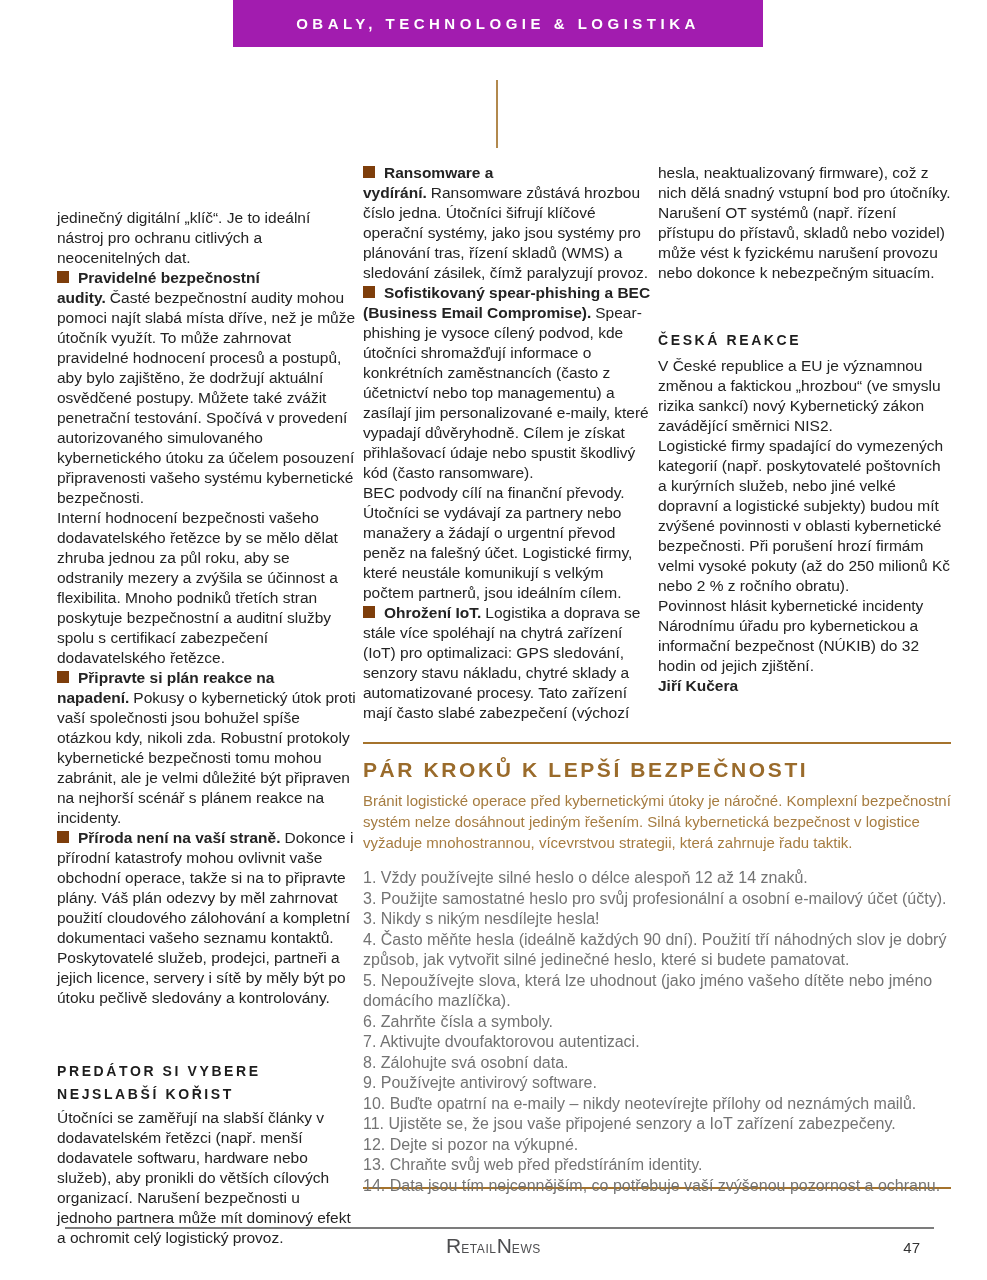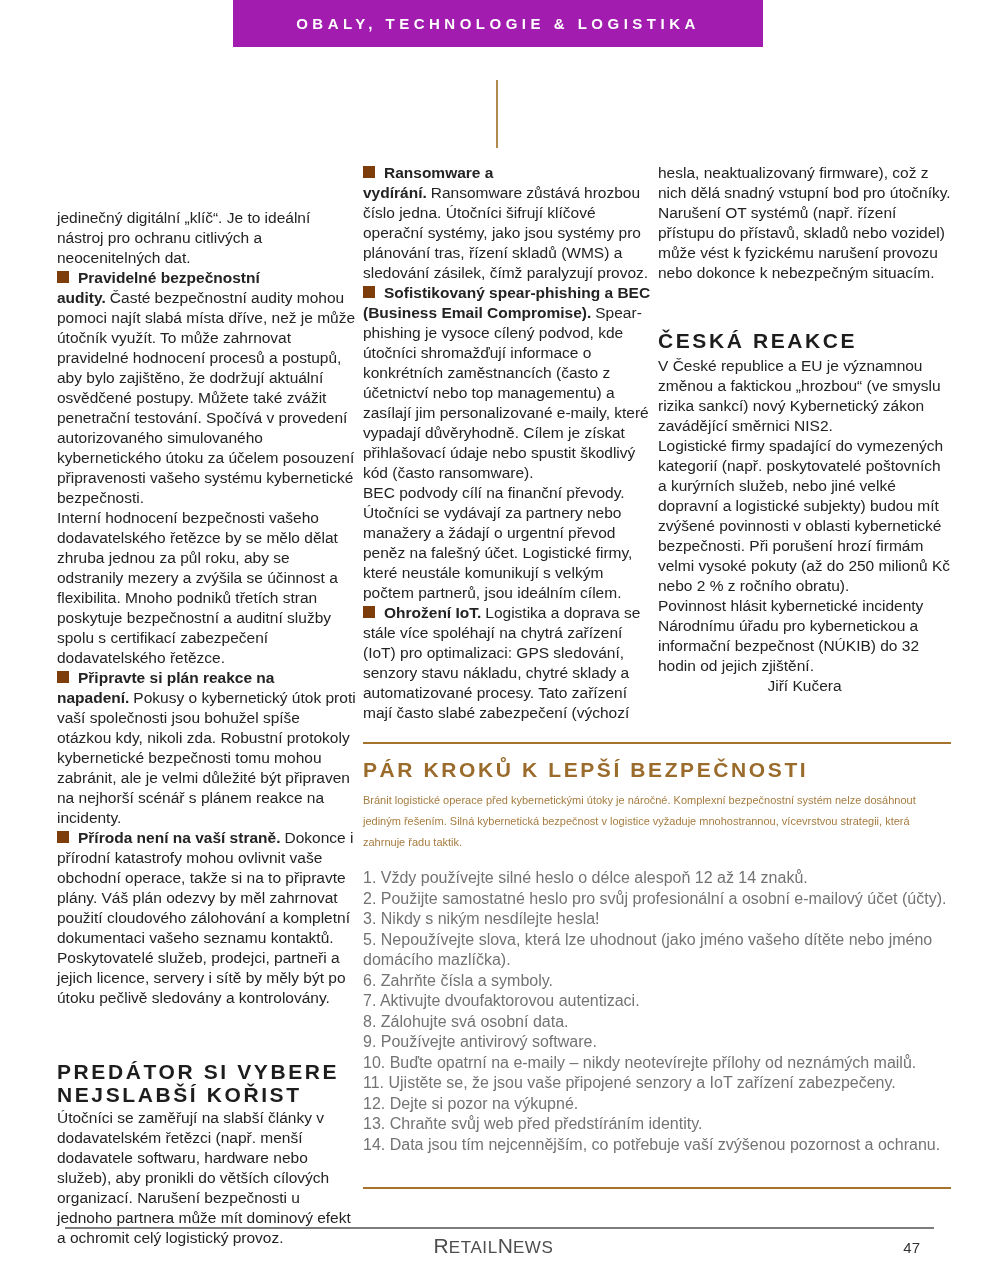--- a/index.html
+++ b/index.html
@@ -14,37 +14,37 @@
 
   .col { position:absolute; top:163px; font-size:15.5px; line-height:20px; color:#232323; }
   .col1 { left:57px;  width:299px;margin-top:45px; }
   .col2 { left:363px; width:289px; }
   .col3 { left:658px; width:293px; }
   p.body { margin:0; }
 
   .sq { display:inline-block; width:12px; height:12px; background:#7E3E0B; margin-right:9px; }
   .lead { font-weight:bold; margin-right:4px; }
 
-  h2.sec { font-size:21px; font-weight:bold; letter-spacing:2.6px; line-height:23px; color:#1d1d1d; }
+  h2.sec { font-size:14px; font-weight:bold; letter-spacing:2.6px; line-height:23px; color:#1d1d1d; }
   .col1 h2.sec { margin-top:52px; margin-bottom:2px; }
   .col3 h2.sec { margin-top:46px; margin-bottom:4px; }
-  .byline { text-align:center; font-weight:normal; margin-top:0; }
+  .byline { text-align:left; font-weight:bold; margin-top:0; }
 
   .tipbox { position:absolute; left:363px; top:742px; width:588px; height:447px;
     border-top:2px solid #A5732C; border-bottom:2px solid #A5732C; }
   .tip-title { color:#9A6B2B; font-weight:bold; font-size:21px; letter-spacing:2.6px;
     margin-top:14px; margin-bottom:8px; }
-  .tip-intro { color:#A67C40; font-size:11px; line-height:21px; }
+  .tip-intro { color:#A67C40; font-size:15px; line-height:21px; }
   .tip-list { margin-top:15px; color:#737373; font-size:16px; line-height:20.5px; }
 
   .footer-line { position:absolute; left:65px; top:1227px; width:869px; height:2px; background:#7c7c7c; }
   .logo { position:absolute; left:0; top:1234px; width:987px; text-align:center;
     color:#4D4D4F; font-weight:400; white-space:nowrap; }
   .lg-big { font-size:21px; }
-  .lg-sm  { font-size:17px; letter-spacing:0.6px;text-align:right; }
+  .lg-sm  { font-size:12px; letter-spacing:0.6px;text-align:right; }
   .pageno { position:absolute; right:67px; top:1239px; font-size:15px; color:#333333; }
 </style>
 </head>
 <body>
 
 <div class="page">
 
   <div class="header-bar">
     <span>OBALY, TECHNOLOGIE &amp; LOGISTIKA</span>
   </div>
@@ -109,22 +109,23 @@
     <p class="body byline">
       <span>Jiří Kučera</span>
     </p>
   </div>
 
   <div class="tipbox">
     <div class="tip-title">PÁR KROKŮ K LEPŠÍ BEZPEČNOSTI</div>
     <div class="tip-intro">Bránit logistické operace před kybernetickými útoky je náročné. Komplexní bezpečnostní systém nelze dosáhnout jediným řešením. Silná kybernetická bezpečnost v logistice vyžaduje mnohostrannou, vícevrstvou strategii, která zahrnuje řadu taktik.</div>
     <div class="tip-list">
       <div>1. Vždy používejte silné heslo o délce alespoň 12 až 14 znaků.</div>
-      <div>2. Použijte samostatné heslo pro svůj profesionální a osobní e-mailový účet (účty).</div>
+      <div>3. Použijte samostatné heslo pro svůj profesionální a osobní e-mailový účet (účty).</div>
       <div>3. Nikdy s nikým nesdílejte hesla!</div>
+      <div>4. Často měňte hesla (ideálně každých 90 dní). Použití tří náhodných slov je dobrý způsob, jak vytvořit silné jedinečné heslo, které si budete pamatovat.</div>
       <div>5. Nepoužívejte slova, která lze uhodnout (jako jméno vašeho dítěte nebo jméno domácího mazlíčka).</div>
       <div>6. Zahrňte čísla a symboly.</div>
       <div>7. Aktivujte dvoufaktorovou autentizaci.</div>
       <div>8. Zálohujte svá osobní data.</div>
       <div>9. Používejte antivirový software.</div>
       <div>10. Buďte opatrní na e-maily – nikdy neotevírejte přílohy od neznámých mailů.</div>
       <div>11. Ujistěte se, že jsou vaše připojené senzory a IoT zařízení zabezpečeny.</div>
       <div>12. Dejte si pozor na výkupné.</div>
       <div>13. Chraňte svůj web před předstíráním identity.</div>
       <div>14. Data jsou tím nejcennějším, co potřebuje vaší zvýšenou pozornost a ochranu.</div>

